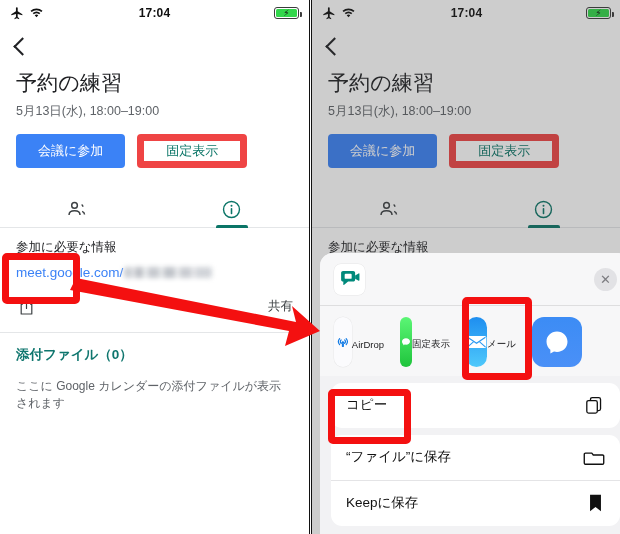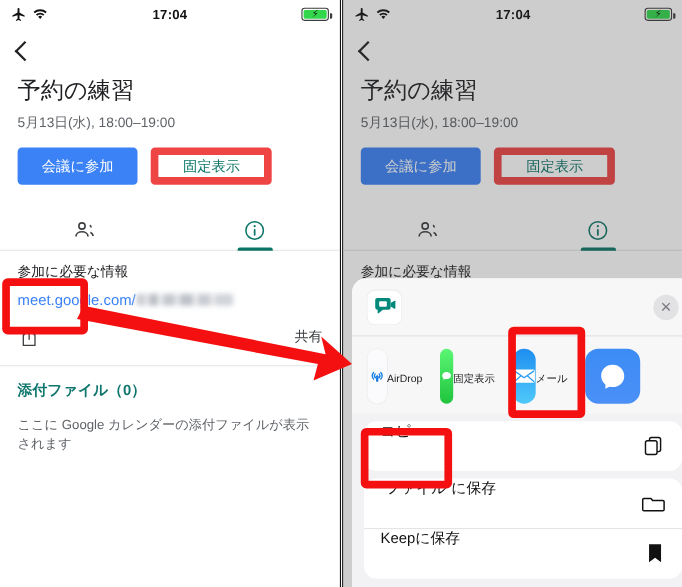--- a/index.html
+++ b/index.html
@@ -70,21 +70,21 @@
   .closebtn{margin-left:auto;width:23px;height:23px;border-radius:50%;background:#e2e2e5;display:flex;align-items:center;justify-content:center;color:#7c7c80;font-size:13px;line-height:1;}
   .sheet-sep{height:.5px;background:#dededf;}
 
   .approw{display:flex;gap:16px;padding:11px 14px 9px 14px;background:#f7f7f8;}
   .appcell{width:50px;flex:0 0 50px;display:flex;flex-direction:row;align-items:center;}
   .appicon{width:50px;height:50px;border-radius:12px;display:flex;align-items:center;justify-content:center;overflow:hidden;}
   .applabel{font-size:9.5px;color:#1b1b1d;margin-top:5px;white-space:nowrap;}
 
   .actions{padding:7px 11px 0 11px;}
   .card{background:#fff;border-radius:11px;overflow:hidden;margin-bottom:7px;}
-  .arow{height:45px;display:flex;padding:0 15px;}
+  .arow{height:45px;display:flex;align-items:center;padding:0 15px;}
   .arow + .arow{border-top:.5px solid #e4e4e6;}
   .alabel{font-size:13.5px;color:#111;}
   .aicon{margin-left:auto;display:flex;align-items:center;}
 
   
   .hl{position:absolute;border:7px solid #f41010;border-radius:5px;box-sizing:border-box;pointer-events:none;}
   .arrow{position:absolute;pointer-events:none;}
 </style>
 </head>
 <body>

